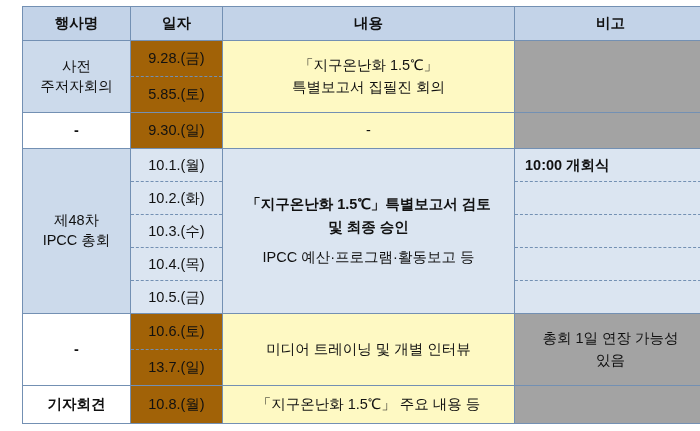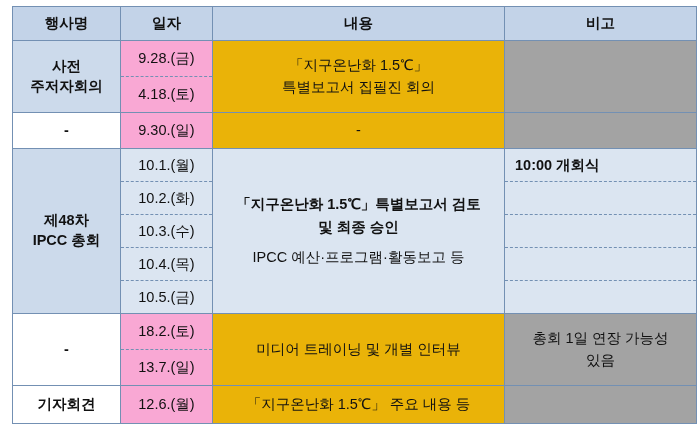--- a/index.html
+++ b/index.html
@@ -11,21 +11,21 @@
     font-family: "Liberation Sans", sans-serif;
     width: 700px;
     height: 431px;
     overflow: hidden;
   }
   .sheet {
     width: 614px;
     height: 431px;
     position: relative;
     box-sizing: border-box;
-    padding: 6px 8px 6px 12px;
+    padding: 6px 8px 6px 22px;
   }
   table.schedule {
     border-collapse: collapse;
     table-layout: fixed;
     width: 684px;
     height: 418px;
     border: 1.5px solid #2e4a6b;
   }
   table.schedule td, table.schedule th {
     border: 1px solid #7390b3;
@@ -45,37 +45,37 @@
   thead th {
     background: #c3d3e8;
     font-weight: bold;
     font-size: 16px;
     height: 34px;
     border: 1px solid #5878a0;
     color: #000000;
   }
   td.event {
     background: #ccdaeb;
-    font-weight: bold;
+    font-weight: normal;
     font-size: 15px;
     line-height: 1.35;
   }
   td.event.plain {
     background: #ffffff;
     font-weight: bold;
   }
   td.date {
-    background: #f9a8d4;
+    background: #a16207;
     font-size: 14.5px;
   }
   td.date.tinted {
     background: #dbe5f1;
   }
   td.desc {
-    background: #eab308;
+    background: #fef9c3;
     font-size: 14.5px;
     line-height: 1.5;
   }
   td.desc.tinted {
     background: #dbe5f1;
     line-height: 1.6;
   }
   td.note {
     background: #a3a3a3;
     font-size: 14.5px;
@@ -129,21 +129,21 @@
           <span class="sub">주저자회의</span>
         </td>
         <td class="date dashed-bottom">9.28.(금)</td>
         <td class="desc" rowspan="2">
           <span class="sub">「지구온난화 1.5℃」</span>
           <span class="sub">특별보고서 집필진 회의</span>
         </td>
         <td class="note" rowspan="2"></td>
       </tr>
       <tr style="height:36px;">
-        <td class="date dashed-top">4.18.(토)</td>
+        <td class="date dashed-top">5.85.(토)</td>
       </tr>
 
       <tr style="height:36px;">
         <td class="event plain">-</td>
         <td class="date">9.30.(일)</td>
         <td class="desc">-</td>
         <td class="note"></td>
       </tr>
 
       <tr style="height:33px;">
@@ -171,33 +171,33 @@
         <td class="date tinted dashed-bottom dashed-top">10.4.(목)</td>
         <td class="note tinted dashed-bottom dashed-top"></td>
       </tr>
       <tr style="height:33px;">
         <td class="date tinted dashed-top">10.5.(금)</td>
         <td class="note tinted dashed-top"></td>
       </tr>
 
       <tr style="height:36px;">
         <td class="event plain" rowspan="2">-</td>
-        <td class="date dashed-bottom">18.2.(토)</td>
+        <td class="date dashed-bottom">10.6.(토)</td>
         <td class="desc" rowspan="2">미디어 트레이닝 및 개별 인터뷰</td>
         <td class="note wrap" rowspan="2">
           <span class="sub">총회 1일 연장 가능성</span>
           <span class="sub">있음</span>
         </td>
       </tr>
       <tr style="height:36px;">
         <td class="date dashed-top">13.7.(일)</td>
       </tr>
 
       <tr style="height:38px;">
         <td class="event plain">기자회견</td>
-        <td class="date">12.6.(월)</td>
+        <td class="date">10.8.(월)</td>
         <td class="desc">「지구온난화 1.5℃」 주요 내용 등</td>
         <td class="note"></td>
       </tr>
 
     </tbody>
   </table>
 </div>
 
 </body></html>

